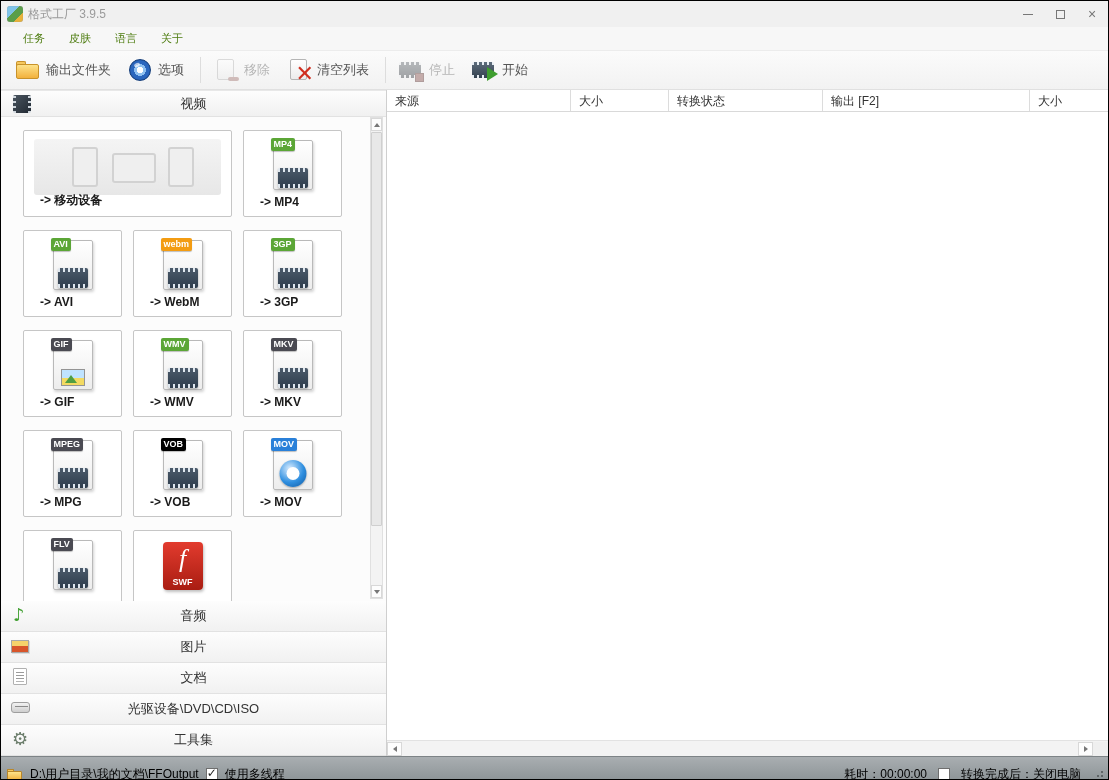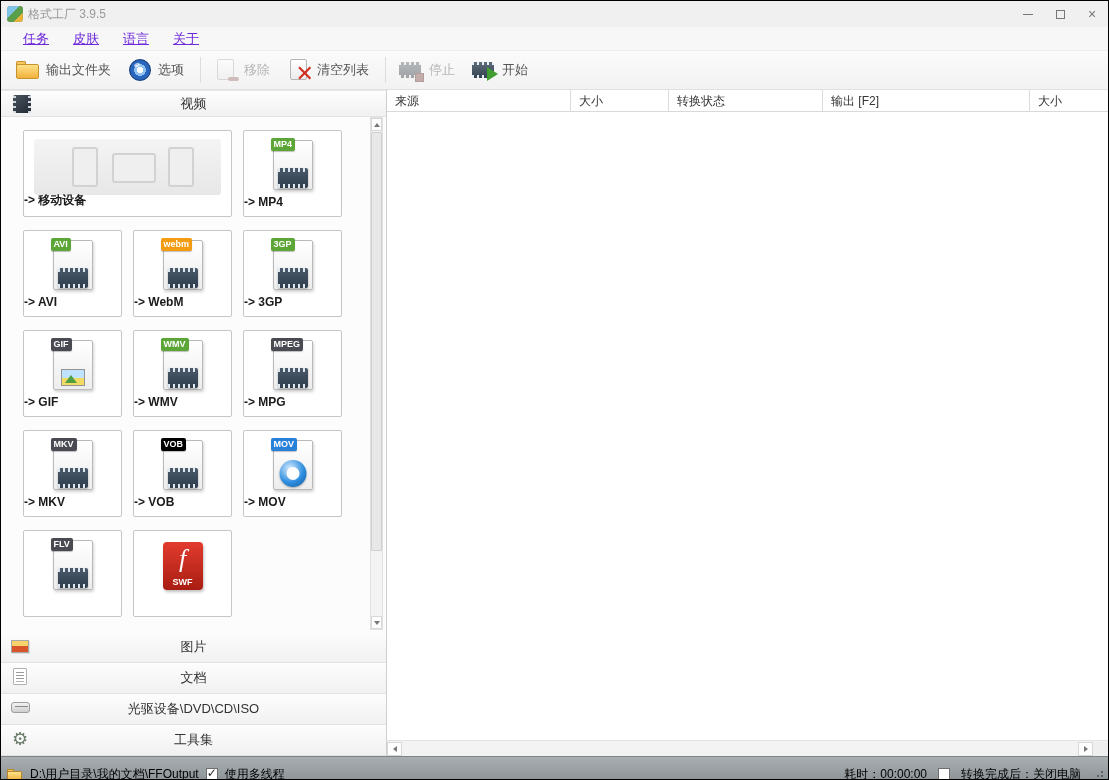--- a/index.html
+++ b/index.html
@@ -11,21 +11,21 @@
   .app-icon { width:16px; height:16px; border-radius:3px; background:linear-gradient(135deg,#7fc3e8 0 40%,#5a9e4a 40% 70%,#e8b23a 70%); margin-right:5px; box-shadow:0 0 1px #888 inset; }
   .title { font-size:12px; color:#9a9a9a; }
   .win-controls { margin-left:auto; display:flex; height:100%; }
   .win-btn { width:32px; height:100%; display:flex; align-items:center; justify-content:center; cursor:default; }
   .glyph-min { width:10px; height:1px; background:#777; display:block; }
   .glyph-max { width:9px; height:9px; border:1px solid #777; display:block; }
   .glyph-close { font-size:14px; color:#777; line-height:1; }
 
   
   .menubar { height:24px; background:#f7f7f7; border-bottom:1px solid #ececec; display:flex; align-items:center; padding-left:12px; gap:4px; flex:0 0 24px; }
-  .menu-item { font-size:13px; color:#6d28d9; padding:2px 10px;text-decoration:underline; }
+  .menu-item { font-size:11px; color:#4d7c0f; padding:2px 10px; }
 
   
   .toolbar { height:39px; background:linear-gradient(#fbfbfb,#f2f2f2); border-bottom:1px solid #e0e0e0; display:flex; align-items:center; padding-left:8px; flex:0 0 39px; }
   .tb-btn { display:flex; align-items:center; gap:5px; padding:4px 10px 4px 6px; height:32px; border-radius:3px; }
   .tb-label { font-size:13px; color:#555; white-space:nowrap; }
   .tb-btn.disabled .tb-label { color:#b5b5b5; }
   .tb-btn.disabled .tb-ic { opacity:.45; filter:grayscale(60%); }
   .tb-sep { width:1px; height:26px; background:#ddd; margin:0 6px; }
   .tb-ic { position:relative; width:26px; height:24px; flex:0 0 26px; }
   
@@ -69,21 +69,21 @@
   .doc-ic::before { content:""; position:absolute; left:2px; top:3px; width:8px; height:1px; background:#9a9a9a; box-shadow:0 3px 0 #9a9a9a, 0 6px 0 #9a9a9a, 0 9px 0 #b5b5b5; }
   .rom-ic { top:8px; width:19px; height:11px; background:linear-gradient(#f2f2f2,#cfcfcf); border:1px solid #9e9e9e; border-radius:3px; }
   .rom-ic::before { content:""; position:absolute; left:3px; top:3px; width:13px; height:1px; background:#8a8a8a; }
   .gear-ic::before { content:"⚙"; font-family:"DejaVu Sans",sans-serif; font-size:18px; color:#6b7d6b; position:absolute; left:1px; top:-2px; }
 
   
   .format-area { flex:1 1 auto; position:relative; background:#fcfcfc; overflow:hidden; min-height:0; }
   .format-grid { display:grid; grid-template-columns:repeat(3,99px); column-gap:11px; row-gap:13px; padding:13px 0 0 22px; }
   .fmt-btn { width:99px; height:87px; background:#fff; border:1px solid #c6c6c6; border-radius:2px; position:relative; }
   .fmt-btn.wide { width:209px; grid-column:1 / span 2; }
-  .fmt-label { position:absolute; left:0; bottom:7px; font-size:12px; font-weight:bold; color:#1a1a1a; white-space:nowrap; }
+  .fmt-label { position:absolute; left:16px; bottom:7px; font-size:12px; font-weight:bold; color:#1a1a1a; white-space:nowrap; }
   .fmt-icon { position:absolute; top:9px; left:50%; transform:translateX(-50%); width:48px; height:56px; }
   .fpage { position:absolute; top:0; left:50%; transform:translateX(-50%); width:40px; height:50px; background:linear-gradient(#ffffff,#ededed); border:1px solid #b9b9b9; border-radius:2px; box-shadow:1px 2px 3px rgba(0,0,0,.18); }
   .film { position:absolute; left:50%; bottom:8px; transform:translateX(-50%); width:30px; height:20px; border-radius:2px;
       background:
         repeating-linear-gradient(90deg,#dfe7ef 0 2px,transparent 2px 5px) 0 0/100% 4px no-repeat,
         repeating-linear-gradient(90deg,#dfe7ef 0 2px,transparent 2px 5px) 0 100%/100% 4px no-repeat,
         linear-gradient(#4b5a6a,#2e3c4c);
       box-shadow:0 1px 2px rgba(0,0,0,.3); }
   .badge { position:absolute; top:-2px; left:2px; font-size:9px; font-weight:bold; color:#fff; padding:1px 3px; border-radius:2px; line-height:1.2; letter-spacing:0; box-shadow:0 1px 1px rgba(0,0,0,.25); }
   .badge-green { background:#5ba636; }
@@ -289,32 +289,32 @@
                 <span class="film"></span>
               <span class="badge badge-green">WMV</span>
             </div>
             <div class="fmt-label">-&gt; WMV</div>
           </div>
 
           <div class="fmt-btn">
             <div class="fmt-icon">
               <span class="fpage"></span>
                 <span class="film"></span>
+              <span class="badge badge-dark">MKV</span>
+            </div>
+            <div class="fmt-label">-&gt; MKV</div>
+          </div>
+
+          <div class="fmt-btn">
+            <div class="fmt-icon">
+              <span class="fpage"></span>
+                <span class="film"></span>
               <span class="badge badge-dark">MPEG</span>
             </div>
             <div class="fmt-label">-&gt; MPG</div>
-          </div>
-
-          <div class="fmt-btn">
-            <div class="fmt-icon">
-              <span class="fpage"></span>
-                <span class="film"></span>
-              <span class="badge badge-dark">MKV</span>
-            </div>
-            <div class="fmt-label">-&gt; MKV</div>
           </div>
 
           <div class="fmt-btn">
             <div class="fmt-icon">
               <span class="fpage"></span>
                 <span class="film"></span>
               <span class="badge badge-navy">VOB</span>
             </div>
             <div class="fmt-label">-&gt; VOB</div>
           </div>
@@ -352,20 +352,24 @@
           <div class="arr up">
               <span class="tri-up"></span>
             </div>
           <div class="vthumb"></div>
           <div class="arr down">
               <span class="tri-down"></span>
             </div>
         </div>
       </div>
 
+      <div class="sec-hdr">
+        <span class="acc-icon note-ic"></span>
+        <span class="acc-label">音频</span>
+      </div>
       <div class="sec-hdr">
         <span class="acc-icon pic-ic"></span>
         <span class="acc-label">图片</span>
       </div>
       <div class="sec-hdr">
         <span class="acc-icon doc-ic"></span>
         <span class="acc-label">文档</span>
       </div>
       <div class="sec-hdr">
         <span class="acc-icon rom-ic"></span>

